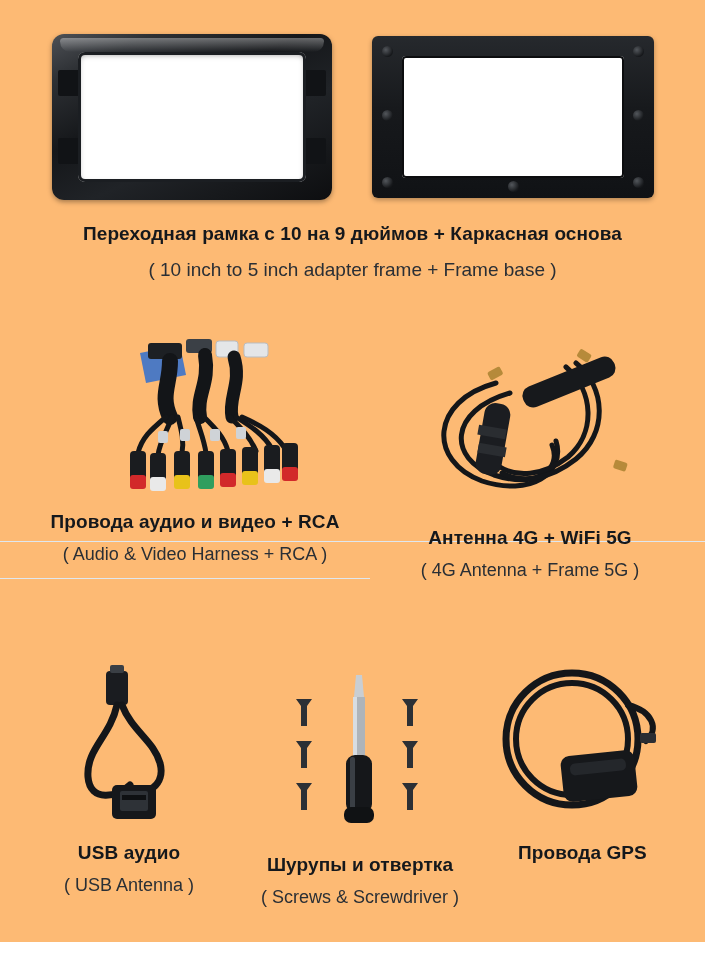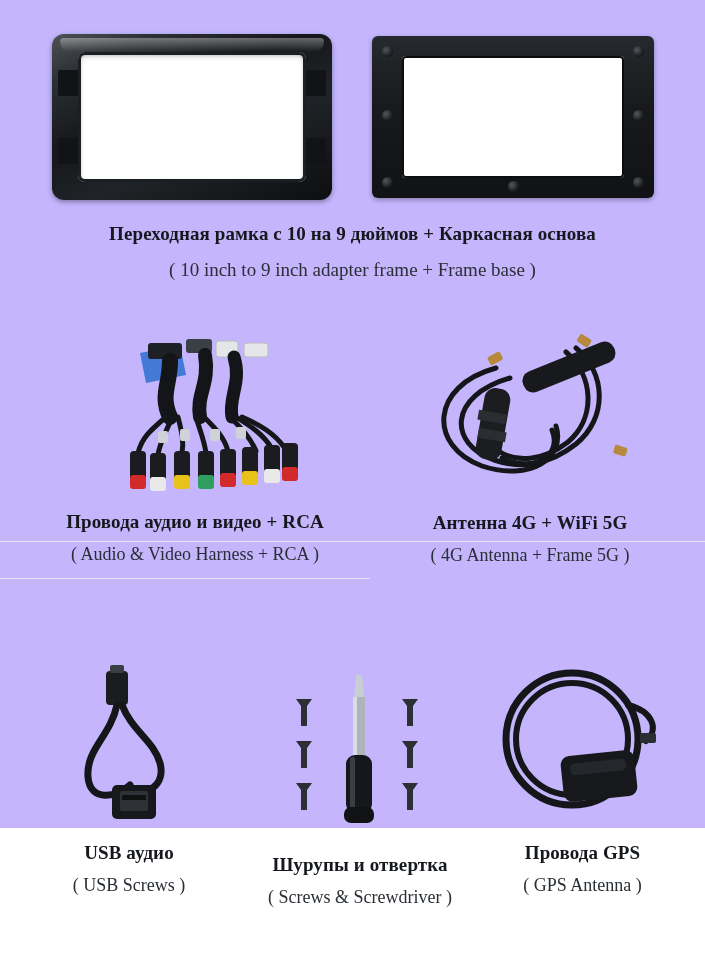--- a/index.html
+++ b/index.html
@@ -10,24 +10,23 @@
   body {
     width: 705px;
     height: 970px;
     font-family: "Liberation Sans", sans-serif;
     color: #111111;
     overflow: hidden;
     position: relative;
   }
   .page {
     width: 705px;
-    height: 828px;
+    height: 942px;
     position: relative;
-    background: #c4b5fd;
-    font-family: Liberation Serif, serif;
+    background: #fdba74;
   }
 
   
   .cap-ru {
     font-size: 19px;
     font-weight: bold;
     color: #15181c;
     text-align: center;
     letter-spacing: 0.1px;
     line-height: 1.25;
@@ -125,21 +124,21 @@
   .row1 .cap-en { position: absolute; left: 0; top: 258px; width: 705px; font-size: 19px; }
 
   
   .row2 {
     position: absolute;
     left: 0; top: 325px;
     width: 705px; height: 275px;
   }
   .cell { position: absolute; }
   .c-harness { left: 20px;  top: 0; width: 350px; height: 275px; }
-  .c-ant4g   { left: 370px; top: 1px; width: 320px; height: 275px; }
+  .c-ant4g   { left: 370px; top: 16px; width: 320px; height: 275px; }
 
   .art { position: relative; width: 100%; height: 185px; }
 
   
   .hairline {
     position: absolute;
     height: 1px;
     background: #dfe7ef;
   }
 
@@ -182,21 +181,21 @@
         <div class="boss b2"></div>
         <div class="boss b3"></div>
         <div class="boss b4"></div>
         <div class="boss b5"></div>
         <div class="boss b6"></div>
         <div class="boss b7"></div>
       </div>
 
     </div>
     <div class="cap-ru">Переходная рамка с 10 на 9 дюймов + Каркасная основа</div>
-    <div class="cap-en">( 10 inch to 9 inch adapter frame + Frame base )</div>
+    <div class="cap-en">( 10 inch to 5 inch adapter frame + Frame base )</div>
   </div>
 
   <div class="row2">
 
     <div class="hairline" style="left:0;  top:216px; width:705px;"></div>
     <div class="hairline" style="left:0;  top:253px; width:370px;"></div>
 
     <div class="cell c-harness">
       <div class="art">
         <svg width="350" height="185" viewBox="0 0 350 185">
@@ -299,21 +298,21 @@
             <path d="M103 60 C96 92, 72 104, 74 132 C76 158, 104 152, 116 140"></path>
             <path d="M108 60 C118 86, 140 96, 146 118 C152 140, 132 152, 118 144"></path>
           </g>
           <rect x="98" y="140" width="44" height="34" rx="5" fill="#16181b"></rect>
           <rect x="106" y="146" width="28" height="20" rx="2" fill="#2e3237"></rect>
           <rect x="108" y="150" width="24" height="5" fill="#0e1012"></rect>
         </svg>
       </div>
       <div class="cap-block" style="top:196px;">
         <div class="cap-ru">USB аудио</div>
-        <div class="cap-en">( USB Screws )</div>
+        <div class="cap-en">( USB Antenna )</div>
       </div>
     </div>
 
     <div class="cell c-screw">
       <div class="art">
         <svg width="240" height="200" viewBox="0 0 240 200">
 
           <g>
             <path d="M116 18 L122 18 L124 40 L114 40 Z" fill="#c9ced3"></path>
             <rect x="113" y="40" width="12" height="60" fill="#aeb4ba"></rect>
@@ -348,18 +347,17 @@
           <circle cx="102" cy="94" r="66" fill="none" stroke="#141619" stroke-width="7"></circle>
           <circle cx="102" cy="94" r="56" fill="none" stroke="#141619" stroke-width="6"></circle>
           <path d="M158 60 C182 66, 190 84, 176 96" fill="none" stroke="#141619" stroke-width="6" stroke-linecap="round"></path>
           <rect x="170" y="88" width="16" height="10" rx="2" fill="#2b2e33"></rect>
           <rect x="92" y="108" width="74" height="46" rx="9" fill="#16181b" transform="rotate(-6 129 131)"></rect>
           <rect x="100" y="116" width="56" height="12" rx="5" fill="#24272b" transform="rotate(-6 128 122)"></rect>
         </svg>
       </div>
       <div class="cap-block" style="top:196px;">
         <div class="cap-ru">Провода GPS</div>
-        <div class="cap-en">( GPS Antenna )</div>
       </div>
     </div>
 
   </div>
 </div>
 
 </body></html>

